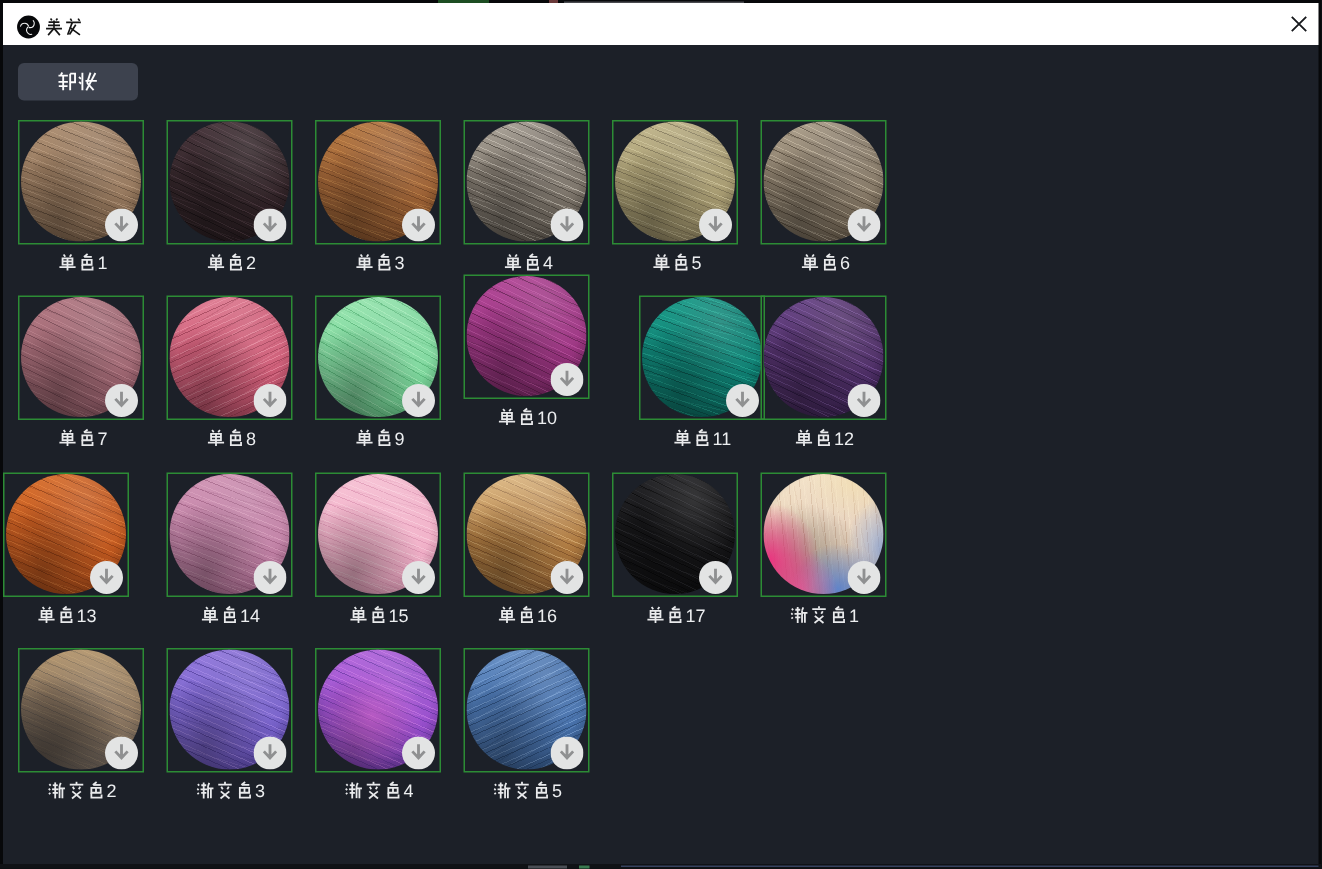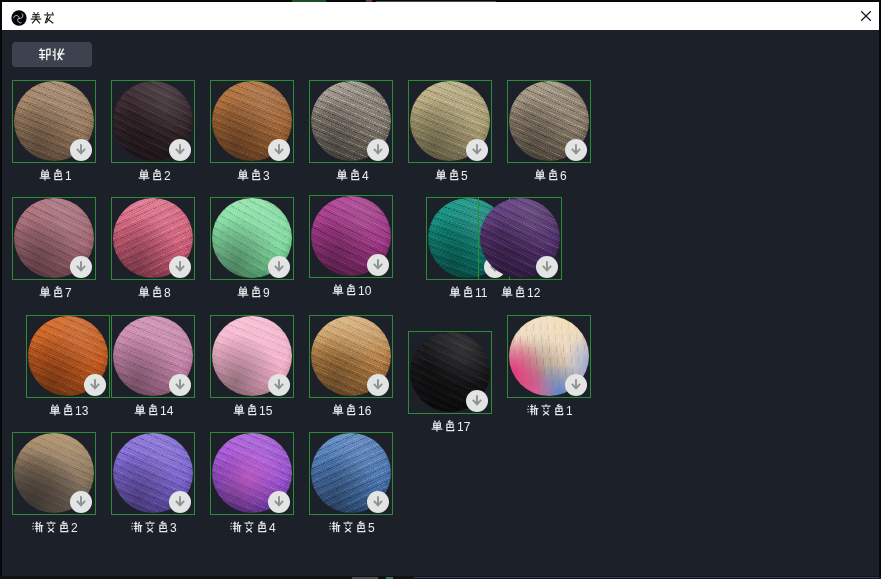--- a/index.html
+++ b/index.html
@@ -310,21 +310,21 @@
             <path d="M6.4,0.3 L3.9,2.3" fill="none" stroke="#e9eaec" stroke-width="1.2"></path>
             <path d="M4.4,2.3 H9.2" fill="none" stroke="#e9eaec" stroke-width="1.2"></path>
             <path d="M2.9,4.2 H9.1 V7.5 H2.9 Z" fill="none" stroke="#e9eaec" stroke-width="1.2"></path>
             <path d="M6,4.2 V7.5" fill="none" stroke="#e9eaec" stroke-width="1.2"></path>
             <path d="M2.9,7.5 V10.7 H9.7 V8.7" fill="none" stroke="#e9eaec" stroke-width="1.2"></path>
           </g>
           <text x="26" y="11.5" font-family="Liberation Sans, sans-serif" font-size="12" fill="#eceef0">9</text>
         </svg>
       </div>
 </div>
-<div class="tile" style="left:307px;top:165px">
+<div class="tile" style="left:307px;top:153px">
  <div class="circ" style="background:radial-gradient(circle at 30% 82%, rgba(0,0,0,.38), rgba(0,0,0,0) 54%),radial-gradient(circle at 66% 20%, rgba(255,255,255,.14), rgba(255,255,255,0) 46%),radial-gradient(circle at 50% 45%, rgba(0,0,0,0) 58%, rgba(0,0,0,.33) 97%),repeating-linear-gradient(26deg, #5e1c4c00 0 2.1px, #5e1c4caa 2.1px 2.7px, #5e1c4c00 2.7px 4.9px, #c257a699 4.9px 5.5px, #c257a600 5.5px 7px),repeating-linear-gradient(19deg, #c257a600 0 3.4px, #c257a655 3.4px 4px, #c257a600 4px 9.3px, #5e1c4c44 9.3px 10px, #5e1c4c00 10px 12.6px),linear-gradient(155deg, #c257a6 -8%, #9e3784 34%, #9e3784 66%, #5e1c4c 108%)"></div>
  <div class="dl"><svg width="22" height="22" viewBox="0 0 22 22">
           <circle cx="11" cy="11" r="11" fill="#e3e4e4"></circle>
           <path d="M11,5.2 V13.6 M6.9,9.9 L11,14.3 L15.1,9.9" fill="none" stroke="#8f9091" stroke-width="1.9"></path>
         </svg></div>
  <div class="lab">
         <svg width="40" height="14" viewBox="0 0 40 14" style="display:block">
           <g transform="translate(0,1) scale(1.0)">
             <path d="M3.4,0.7 L4.5,2.2" fill="none" stroke="#e9eaec" stroke-width="1.2"></path>
             <path d="M8.6,0.7 L7.5,2.2" fill="none" stroke="#e9eaec" stroke-width="1.2"></path>
@@ -364,21 +364,21 @@
             <path d="M6.4,0.3 L3.9,2.3" fill="none" stroke="#e9eaec" stroke-width="1.2"></path>
             <path d="M4.4,2.3 H9.2" fill="none" stroke="#e9eaec" stroke-width="1.2"></path>
             <path d="M2.9,4.2 H9.1 V7.5 H2.9 Z" fill="none" stroke="#e9eaec" stroke-width="1.2"></path>
             <path d="M6,4.2 V7.5" fill="none" stroke="#e9eaec" stroke-width="1.2"></path>
             <path d="M2.9,7.5 V10.7 H9.7 V8.7" fill="none" stroke="#e9eaec" stroke-width="1.2"></path>
           </g>
           <text x="26" y="11.5" font-family="Liberation Sans, sans-serif" font-size="12" fill="#eceef0">11</text>
         </svg>
       </div>
 </div>
-<div class="tile" style="left:476px;top:167px">
+<div class="tile" style="left:505px;top:167px">
  <div class="circ" style="background:radial-gradient(circle at 30% 82%, rgba(0,0,0,.38), rgba(0,0,0,0) 54%),radial-gradient(circle at 66% 20%, rgba(255,255,255,.14), rgba(255,255,255,0) 46%),radial-gradient(circle at 50% 45%, rgba(0,0,0,0) 58%, rgba(0,0,0,.33) 97%),repeating-linear-gradient(26deg, #2a184000 0 2.1px, #2a1840aa 2.1px 2.7px, #2a184000 2.7px 4.9px, #7e58a099 4.9px 5.5px, #7e58a000 5.5px 7px),repeating-linear-gradient(19deg, #7e58a000 0 3.4px, #7e58a055 3.4px 4px, #7e58a000 4px 9.3px, #2a184044 9.3px 10px, #2a184000 10px 12.6px),linear-gradient(155deg, #7e58a0 -8%, #503068 34%, #503068 66%, #2a1840 108%)"></div>
  <div class="dl"><svg width="22" height="22" viewBox="0 0 22 22">
           <circle cx="11" cy="11" r="11" fill="#e3e4e4"></circle>
           <path d="M11,5.2 V13.6 M6.9,9.9 L11,14.3 L15.1,9.9" fill="none" stroke="#8f9091" stroke-width="1.9"></path>
         </svg></div>
  <div class="lab">
         <svg width="40" height="14" viewBox="0 0 40 14" style="display:block">
           <g transform="translate(0,1) scale(1.0)">
             <path d="M3.4,0.7 L4.5,2.2" fill="none" stroke="#e9eaec" stroke-width="1.2"></path>
             <path d="M8.6,0.7 L7.5,2.2" fill="none" stroke="#e9eaec" stroke-width="1.2"></path>
@@ -391,21 +391,21 @@
             <path d="M6.4,0.3 L3.9,2.3" fill="none" stroke="#e9eaec" stroke-width="1.2"></path>
             <path d="M4.4,2.3 H9.2" fill="none" stroke="#e9eaec" stroke-width="1.2"></path>
             <path d="M2.9,4.2 H9.1 V7.5 H2.9 Z" fill="none" stroke="#e9eaec" stroke-width="1.2"></path>
             <path d="M6,4.2 V7.5" fill="none" stroke="#e9eaec" stroke-width="1.2"></path>
             <path d="M2.9,7.5 V10.7 H9.7 V8.7" fill="none" stroke="#e9eaec" stroke-width="1.2"></path>
           </g>
           <text x="26" y="11.5" font-family="Liberation Sans, sans-serif" font-size="12" fill="#eceef0">12</text>
         </svg>
       </div>
 </div>
-<div class="tile" style="left:24px;top:285px">
+<div class="tile" style="left:0;top:285px">
  <div class="circ" style="background:radial-gradient(circle at 30% 82%, rgba(0,0,0,.38), rgba(0,0,0,0) 54%),radial-gradient(circle at 66% 20%, rgba(255,255,255,.14), rgba(255,255,255,0) 46%),radial-gradient(circle at 50% 45%, rgba(0,0,0,0) 58%, rgba(0,0,0,.33) 97%),repeating-linear-gradient(24deg, #8a3a1200 0 2.1px, #8a3a12aa 2.1px 2.7px, #8a3a1200 2.7px 4.9px, #e8813b99 4.9px 5.5px, #e8813b00 5.5px 7px),repeating-linear-gradient(17deg, #e8813b00 0 3.4px, #e8813b55 3.4px 4px, #e8813b00 4px 9.3px, #8a3a1244 9.3px 10px, #8a3a1200 10px 12.6px),linear-gradient(155deg, #e8813b -8%, #c25a20 34%, #c25a20 66%, #8a3a12 108%)"></div>
  <div class="dl"><svg width="22" height="22" viewBox="0 0 22 22">
           <circle cx="11" cy="11" r="11" fill="#e3e4e4"></circle>
           <path d="M11,5.2 V13.6 M6.9,9.9 L11,14.3 L15.1,9.9" fill="none" stroke="#8f9091" stroke-width="1.9"></path>
         </svg></div>
  <div class="lab">
         <svg width="40" height="14" viewBox="0 0 40 14" style="display:block">
           <g transform="translate(0,1) scale(1.0)">
             <path d="M3.4,0.7 L4.5,2.2" fill="none" stroke="#e9eaec" stroke-width="1.2"></path>
             <path d="M8.6,0.7 L7.5,2.2" fill="none" stroke="#e9eaec" stroke-width="1.2"></path>
@@ -499,21 +499,21 @@
             <path d="M6.4,0.3 L3.9,2.3" fill="none" stroke="#e9eaec" stroke-width="1.2"></path>
             <path d="M4.4,2.3 H9.2" fill="none" stroke="#e9eaec" stroke-width="1.2"></path>
             <path d="M2.9,4.2 H9.1 V7.5 H2.9 Z" fill="none" stroke="#e9eaec" stroke-width="1.2"></path>
             <path d="M6,4.2 V7.5" fill="none" stroke="#e9eaec" stroke-width="1.2"></path>
             <path d="M2.9,7.5 V10.7 H9.7 V8.7" fill="none" stroke="#e9eaec" stroke-width="1.2"></path>
           </g>
           <text x="26" y="11.5" font-family="Liberation Sans, sans-serif" font-size="12" fill="#eceef0">16</text>
         </svg>
       </div>
 </div>
-<div class="tile" style="left:406px;top:301px">
+<div class="tile" style="left:406px;top:285px">
  <div class="circ" style="background:radial-gradient(circle at 30% 82%, rgba(0,0,0,.38), rgba(0,0,0,0) 54%),radial-gradient(circle at 66% 20%, rgba(255,255,255,.14), rgba(255,255,255,0) 46%),radial-gradient(circle at 50% 45%, rgba(0,0,0,0) 58%, rgba(0,0,0,.33) 97%),repeating-linear-gradient(26deg, #06060700 0 2.1px, #060607aa 2.1px 2.7px, #06060700 2.7px 4.9px, #2e2e3299 4.9px 5.5px, #2e2e3200 5.5px 7px),repeating-linear-gradient(19deg, #2e2e3200 0 3.4px, #2e2e3255 3.4px 4px, #2e2e3200 4px 9.3px, #06060744 9.3px 10px, #06060700 10px 12.6px),linear-gradient(155deg, #2e2e32 -8%, #151517 34%, #151517 66%, #060607 108%)"></div>
  <div class="dl"><svg width="22" height="22" viewBox="0 0 22 22">
           <circle cx="11" cy="11" r="11" fill="#e3e4e4"></circle>
           <path d="M11,5.2 V13.6 M6.9,9.9 L11,14.3 L15.1,9.9" fill="none" stroke="#8f9091" stroke-width="1.9"></path>
         </svg></div>
  <div class="lab">
         <svg width="40" height="14" viewBox="0 0 40 14" style="display:block">
           <g transform="translate(0,1) scale(1.0)">
             <path d="M3.4,0.7 L4.5,2.2" fill="none" stroke="#e9eaec" stroke-width="1.2"></path>
             <path d="M8.6,0.7 L7.5,2.2" fill="none" stroke="#e9eaec" stroke-width="1.2"></path>

